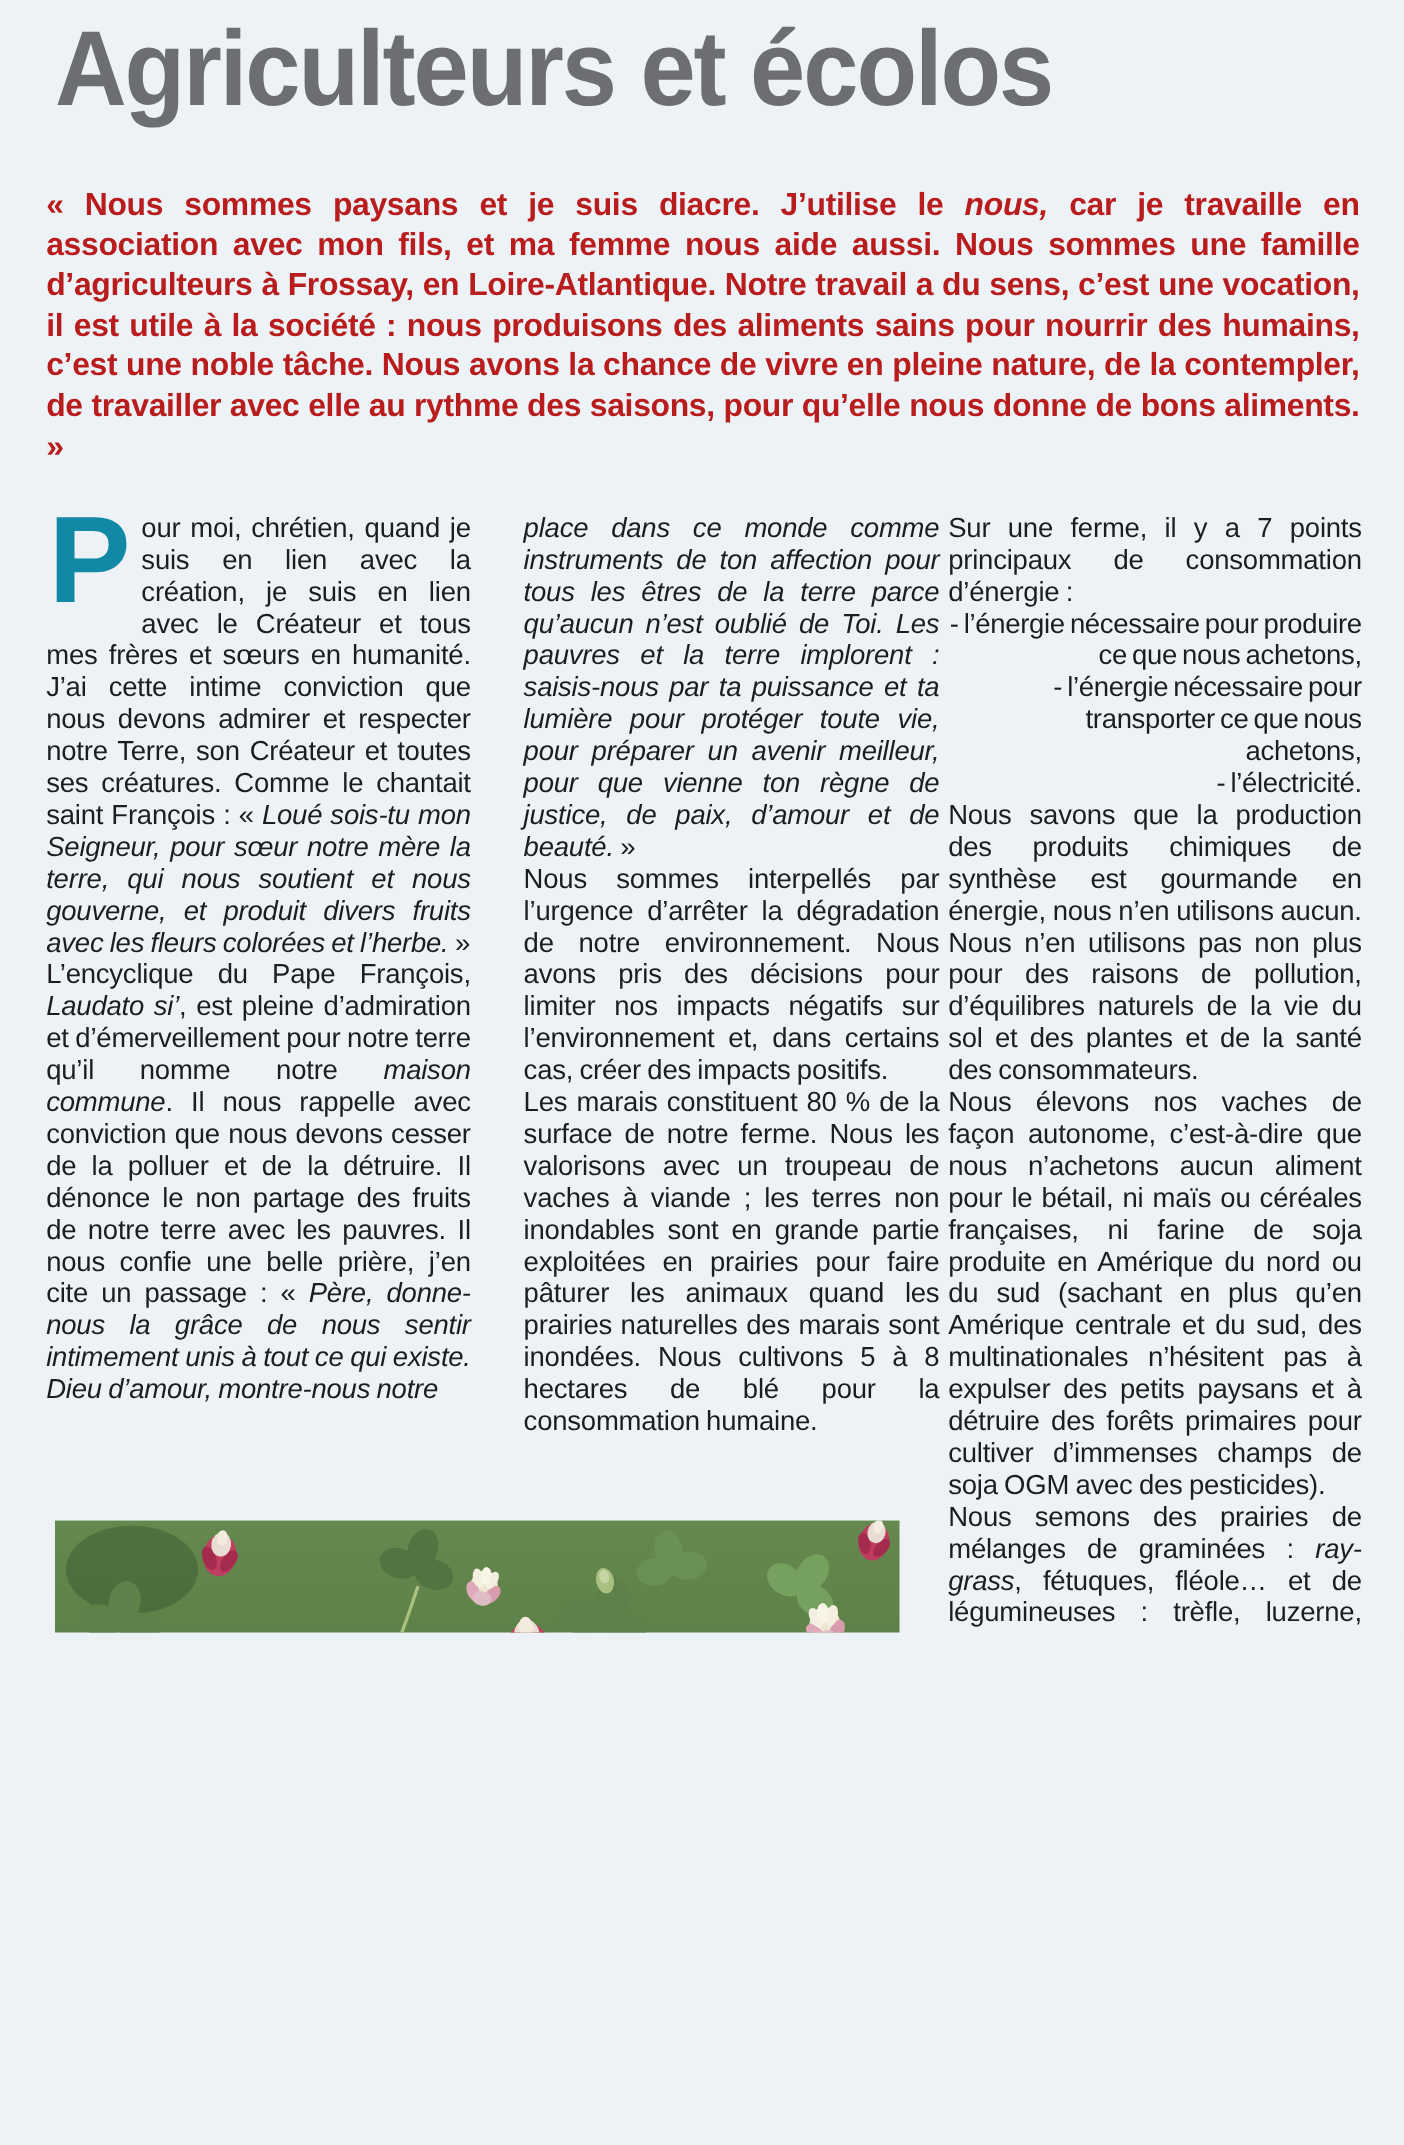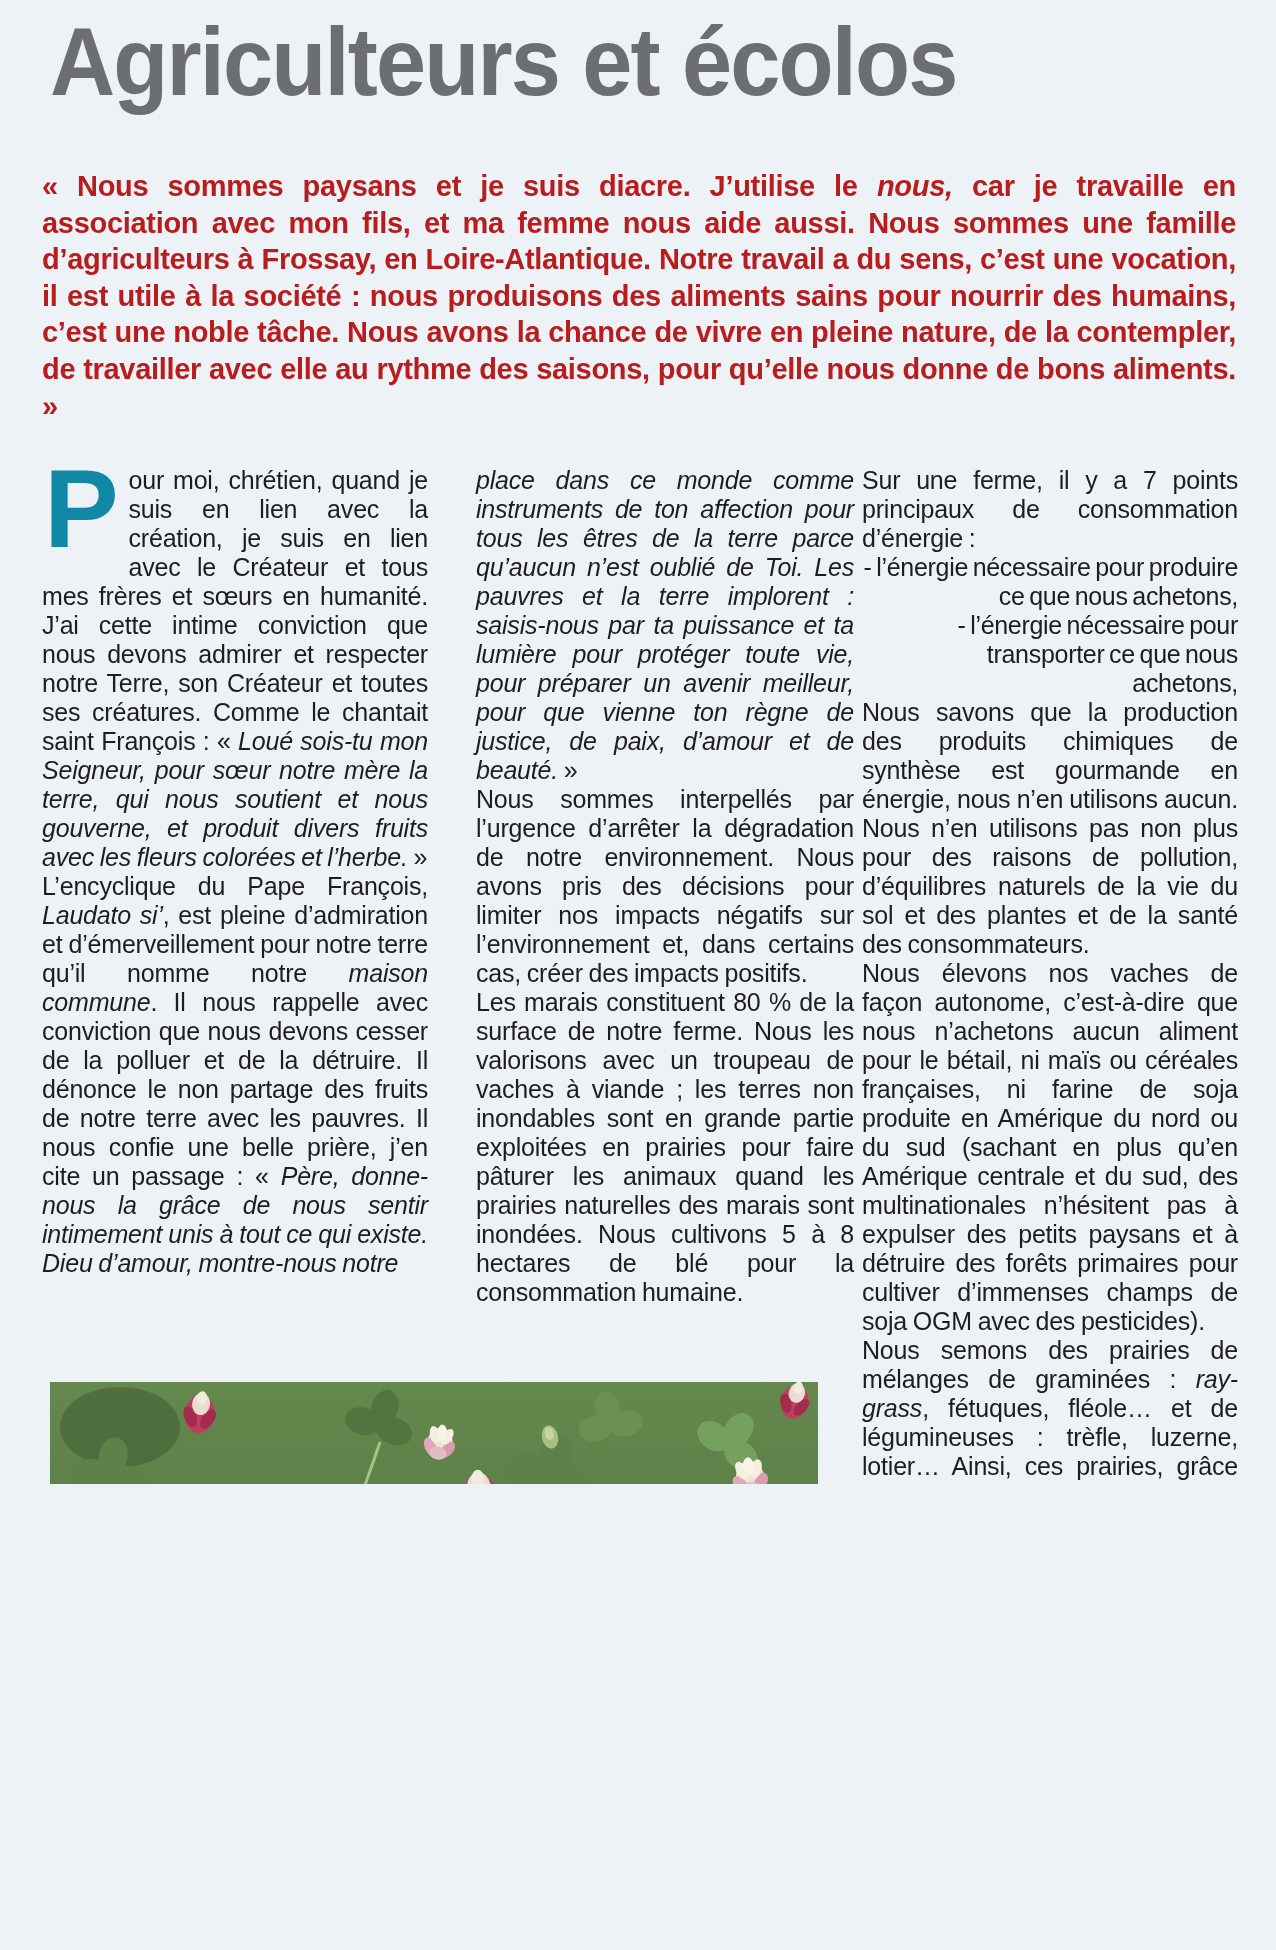--- a/index.html
+++ b/index.html
@@ -79,20 +79,21 @@
   <div class="col" id="col2">
     <p><em>place dans ce monde comme instruments de ton affection pour tous les êtres de la terre parce qu’aucun n’est oublié de Toi. Les pauvres et la terre implorent : saisis-nous par ta puissance et ta lumière pour protéger toute vie, pour préparer un avenir meilleur, pour que vienne ton règne de justice, de paix, d’amour et de beauté.</em><span> »</span></p>
     <p><span>Nous sommes interpellés par l’urgence d’arrêter la dégradation de notre environnement. Nous avons pris des décisions pour limiter nos impacts négatifs sur l’environnement et, dans certains cas, créer des impacts positifs.</span></p>
     <p><span>Les marais constituent 80 % de la surface de notre ferme. Nous les valorisons avec un troupeau de vaches à viande ; les terres non inondables sont en grande partie exploitées en prairies pour faire pâturer les animaux quand les prairies naturelles des marais sont inondées. Nous cultivons 5 à 8 hectares de blé pour la consommation humaine.</span></p>
   </div>
 
   <div class="col" id="col3">
     <p><span>Sur une ferme, il y a 7 points principaux de consommation d’énergie :</span></p>
     <p class="bullet">- l’énergie nécessaire pour produire ce que nous achetons,</p>
     <p class="bullet">- l’énergie nécessaire pour transporter ce que nous achetons,</p>
+    <p class="bullet">- l’électricité.</p>
     <p><span>Nous savons que la production des produits chimiques de synthèse est gourmande en énergie, nous n’en utilisons aucun. Nous n’en utilisons pas non plus pour des raisons de pollution, d’équilibres naturels de la vie du sol et des plantes et de la santé des consommateurs.</span></p>
     <p><span>Nous élevons nos vaches de façon autonome, c’est-à-dire que nous n’achetons aucun aliment pour le bétail, ni maïs ou céréales françaises, ni farine de soja produite en Amérique du nord ou du sud (sachant en plus qu’en Amérique centrale et du sud, des multinationales n’hésitent pas à expulser des petits paysans et à détruire des forêts primaires pour cultiver d’immenses champs de soja OGM avec des pesticides).</span></p>
     <p><span>Nous semons des prairies de mélanges de graminées : </span><em>ray-grass</em><span>, fétuques, fléole… et de légumineuses : trèfle, luzerne, lotier… Ainsi, ces prairies, grâce aux légumineuses, n’ont pas besoin d’azote chimique pour une bonne production. Nous choisissons des variétés à foin et de longue durée pour éviter de faire de l’ensilage, gourmand en énergie car il faut broyer les végétaux. De longue durée, 5 à 7 ans, ce qui ne nécessite pas de retravailler le sol pour ressemer tous les 1 à 2 ans.</span></p>
     <p><span>Nos vaches ne restent à l’étable</span></p>
   </div>
 
   <figure class="photo">
     <svg width="768" height="524" viewBox="0 0 768 524" xmlns="http://www.w3.org/2000/svg">
       <defs>
         <linearGradient id="gbg" x1="0" y1="0" x2="0" y2="1">

